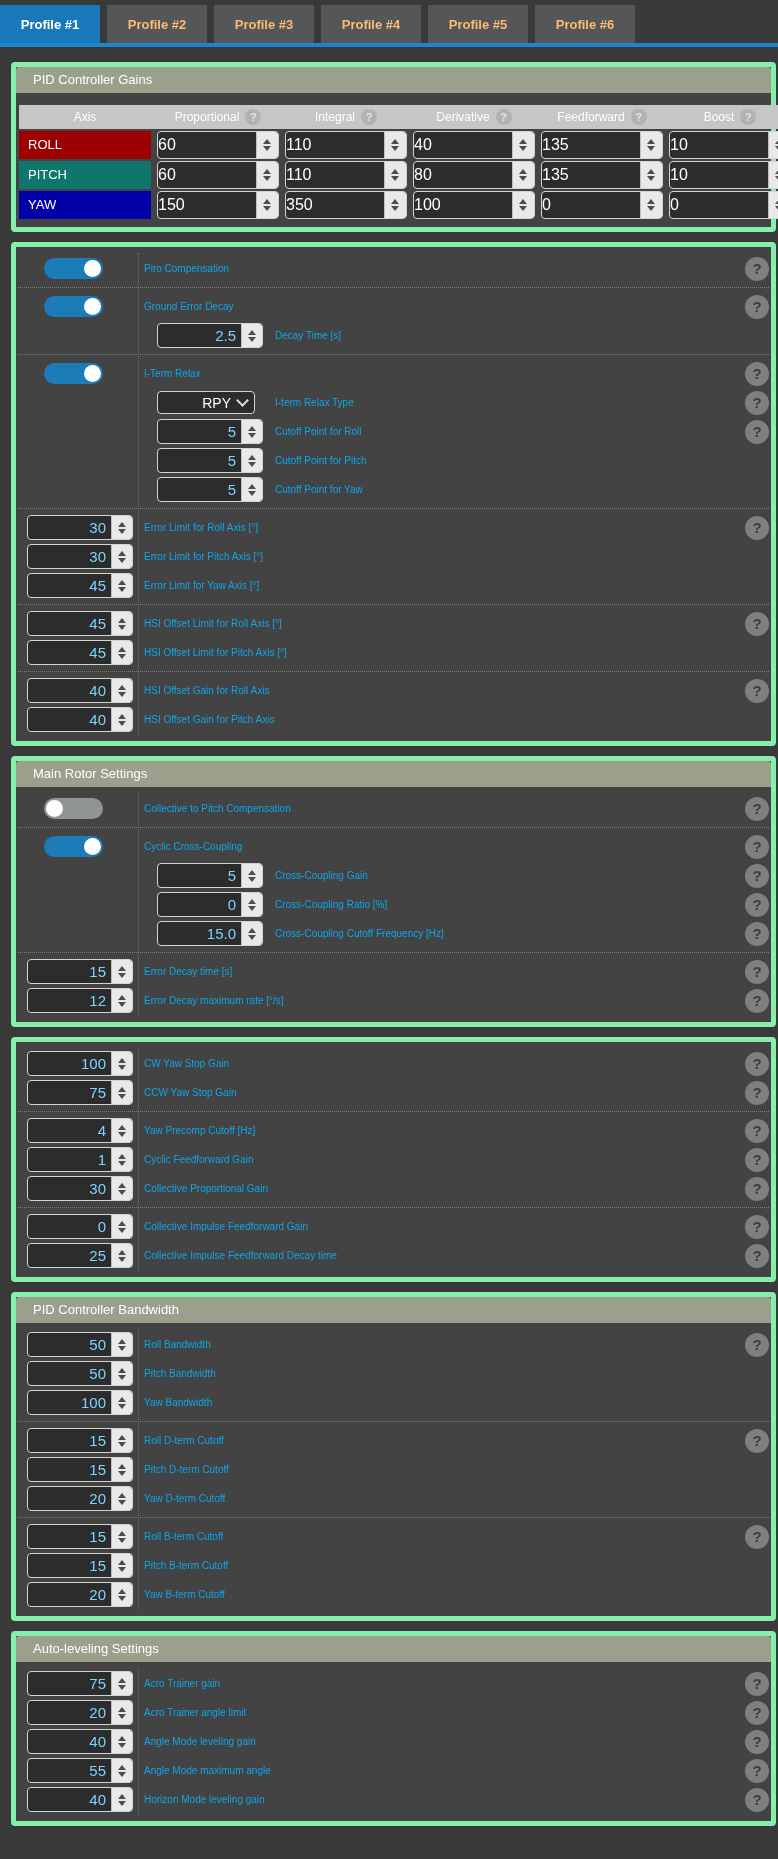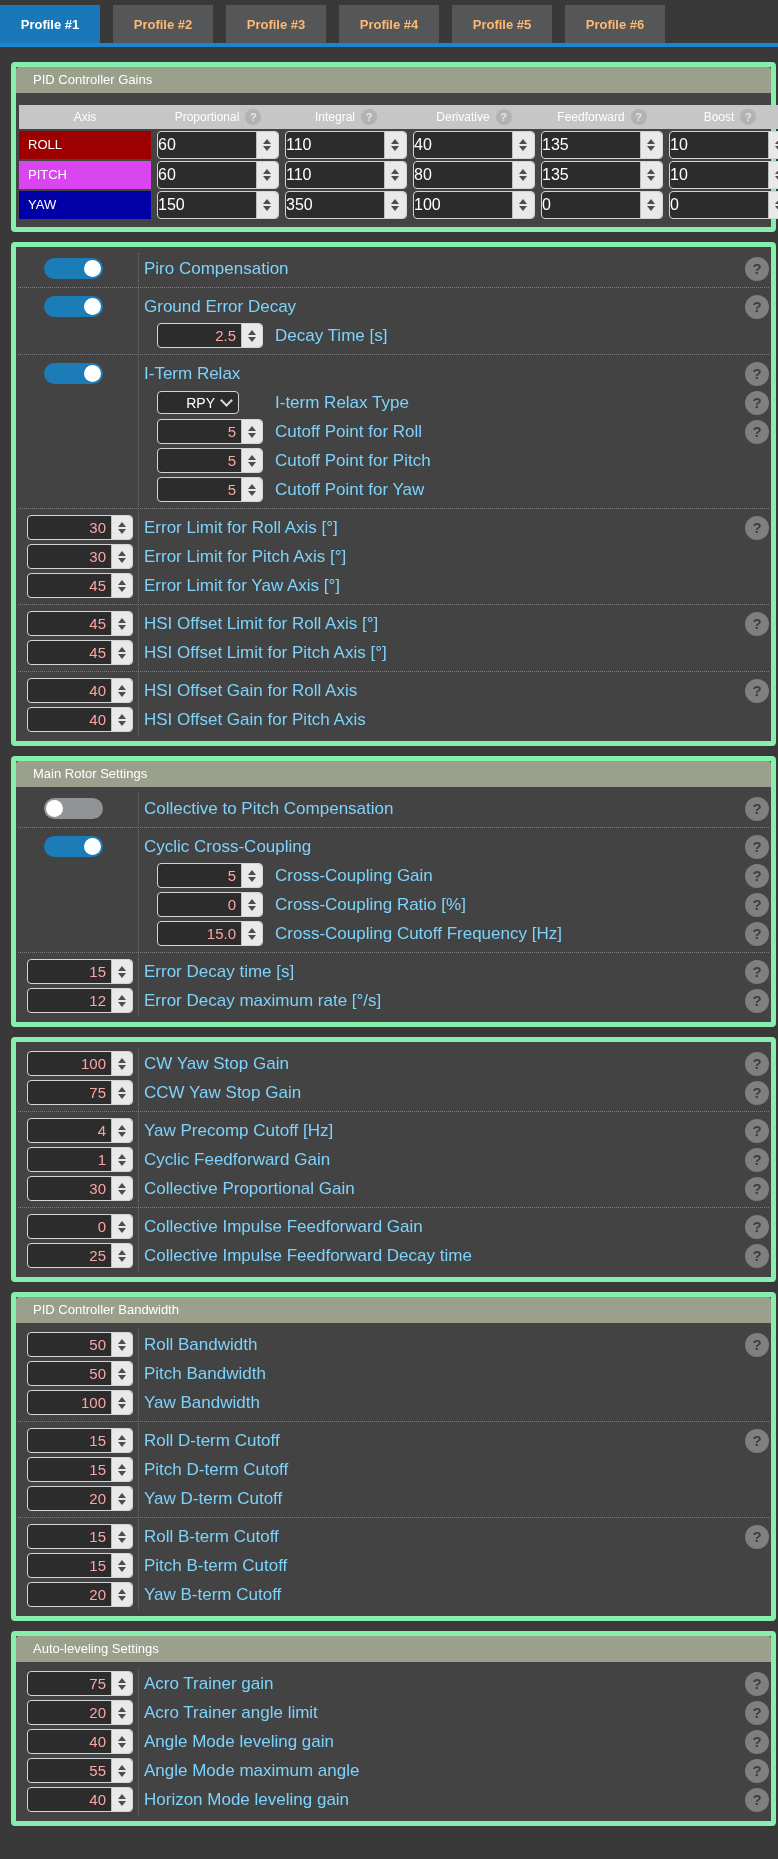--- a/index.html
+++ b/index.html
@@ -1,75 +1,75 @@
 <!DOCTYPE html>
 <html><head>
 <meta charset="utf-8">
 <style>
   html,body{margin:0;padding:0}
   body{
     width:778px;height:1859px;overflow:hidden;position:relative;
     background:#393939;font-family:"Liberation Sans",sans-serif;
   }
   
-  .tabs{display:flex;gap:13px;padding-top:5px}
+  .tabs{display:flex;gap:7px;padding-top:5px}
   .tab{width:100px;height:38px;display:flex;align-items:center;justify-content:center;
     background:#555657;color:#fdba74;font-size:13px;font-weight:bold;cursor:pointer}
   .tab.active{background:#1878b9;color:#fff}
   .tabline{height:4px;background:#1a86cf}
   
   .panel{margin:10px 0 0 11px;width:765px;background:#434343;
     border:5px solid #86efac;border-radius:4px;box-sizing:border-box}
   .panel.first{margin-top:15px}
   .panel-h{height:26px;line-height:26px;background:#9aa08b;color:#fff;
     font-size:13px;padding-left:17px;border-radius:3px 3px 0 0}
   .panel-b{position:relative;padding:7px 0}
   .vsep{position:absolute;left:122px;top:6px;bottom:6px;border-left:1px dotted #6e6e6e}
   .row{position:relative;height:29px;display:flex;align-items:center;padding-left:11px;box-sizing:border-box}
   .sep{border-top:1px dotted #7c7c7c;margin:4px 2px}
-  .lbl{position:absolute;left:128px;color:#7dd3fc;font-size:17px;white-space:nowrap}
+  .lbl{position:absolute;left:128px;color:#0ea5e9;font-size:10px;white-space:nowrap}
   .sub .lbl{left:259px}
   
   .num{display:inline-flex;height:23px;border:1px solid #d4d4d4;border-radius:4px;
     overflow:hidden;background:#2c2c2c;flex:none}
-  .num .nval{width:78px;color:#fca5a5;font-size:15px;text-align:right;padding-right:5px;line-height:23px}
+  .num .nval{width:78px;color:#7dd3fc;font-size:15px;text-align:right;padding-right:5px;line-height:23px}
   .num .spin{width:20px;background:#e9e9e9;display:flex;flex-direction:column;
     align-items:center;justify-content:center;gap:2px;border-left:1px solid #bfbfbf}
   .spin i{display:block;width:0;height:0;border-left:4px solid transparent;border-right:4px solid transparent}
   .spin .up{border-bottom:5px solid #4d4d4d}
   .spin .dn{border-top:5px solid #4d4d4d}
   .sub .num,.sel{position:absolute;left:141px}
   
   .tgl{position:relative;margin-left:17px;width:59px;height:21px;border-radius:11px;flex:none;cursor:pointer}
   .tgl[data-state="on"]{background:#1b7cb8}
   .tgl[data-state="off"]{background:#909495}
   .knob{position:absolute;top:2px;width:17px;height:17px;border-radius:50%;background:#fff}
   .tgl[data-state="on"] .knob{right:2px}
   .tgl[data-state="off"] .knob{left:2px}
   
-  .sel{display:flex;width:82px;height:23px;box-sizing:border-box;border:1px solid #d4d4d4;
+  .sel{display:flex;width:98px;height:23px;box-sizing:border-box;border:1px solid #d4d4d4;
     border-radius:4px;background:#2c2c2c;color:#fff;font-size:14px;align-items:center;
     justify-content:flex-end;padding-right:7px;gap:7px;cursor:pointer}
   .chev{width:7px;height:7px;border-right:2px solid #ddd;border-bottom:2px solid #ddd;
     transform:rotate(45deg);margin-top:-4px;flex:none}
   
   .help{position:absolute;right:2px;top:50%;margin-top:-12px;width:24px;height:24px;
     border-radius:50%;background:#7f7f7f;color:#3d3d3d;font-size:15px;font-weight:bold;
     text-align:center;line-height:24px;cursor:pointer}
   
   .gbody{padding:12px 0 6px 3px}
   .ghead,.grow{display:grid;grid-template-columns:132px 122px 122px 122px 122px 122px;
     column-gap:6px;align-items:center;margin-bottom:2px}
   .ghead{height:24px;background:#c6c6c6;width:772px}
   .gth{color:#fff;font-size:12px;display:flex;align-items:center;justify-content:center;gap:6px}
   .ghelp{width:16px;height:16px;border-radius:50%;background:#b2b2b2;color:#e5e5e5;
     font-size:11px;line-height:16px;text-align:center;font-weight:bold;flex:none}
   .grow{height:28px}
   .gaxis{height:28px;line-height:28px;color:#fff;font-weight:normal;font-size:13px;padding-left:9px}
-  .gaxis.roll{background:#9d0000}.gaxis.pitch{background:#d946ef}.gaxis.yaw{background:#0000a6}
+  .gaxis.roll{background:#9d0000}.gaxis.pitch{background:#0f766e}.gaxis.yaw{background:#0000a6}
   .gnum{display:flex;height:26px;border:1px solid #d4d4d4;border-radius:4px;overflow:hidden;background:#2c2c2c}
   .gnum .nval{width:96px;color:#fff;font-size:16px;text-align:left;padding-right:6px;line-height:26px}
   .gnum .spin{width:22px;background:#e9e9e9;display:flex;flex-direction:column;
     align-items:center;justify-content:center;gap:2px;border-left:1px solid #bfbfbf}
 </style>
 </head>
 <body>
 
 <div class="tabs">
   <div class="tab active">Profile #1</div>

